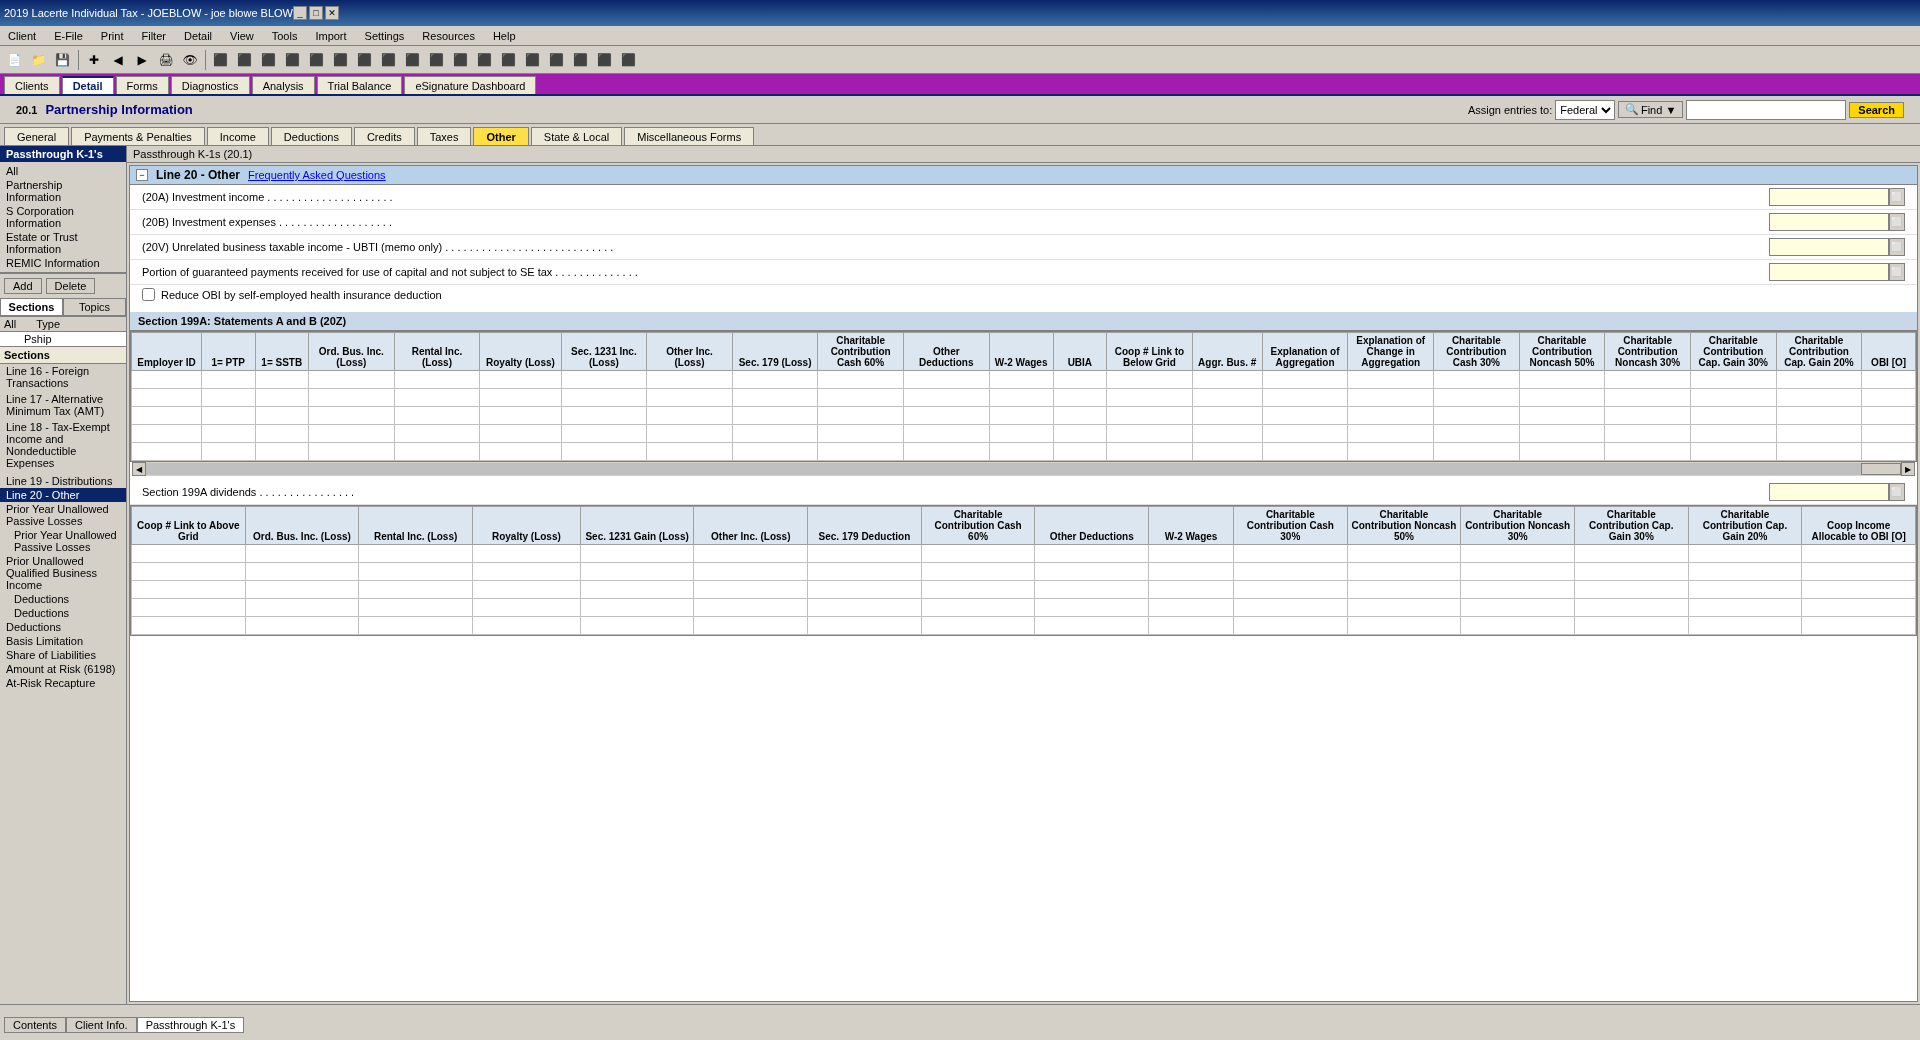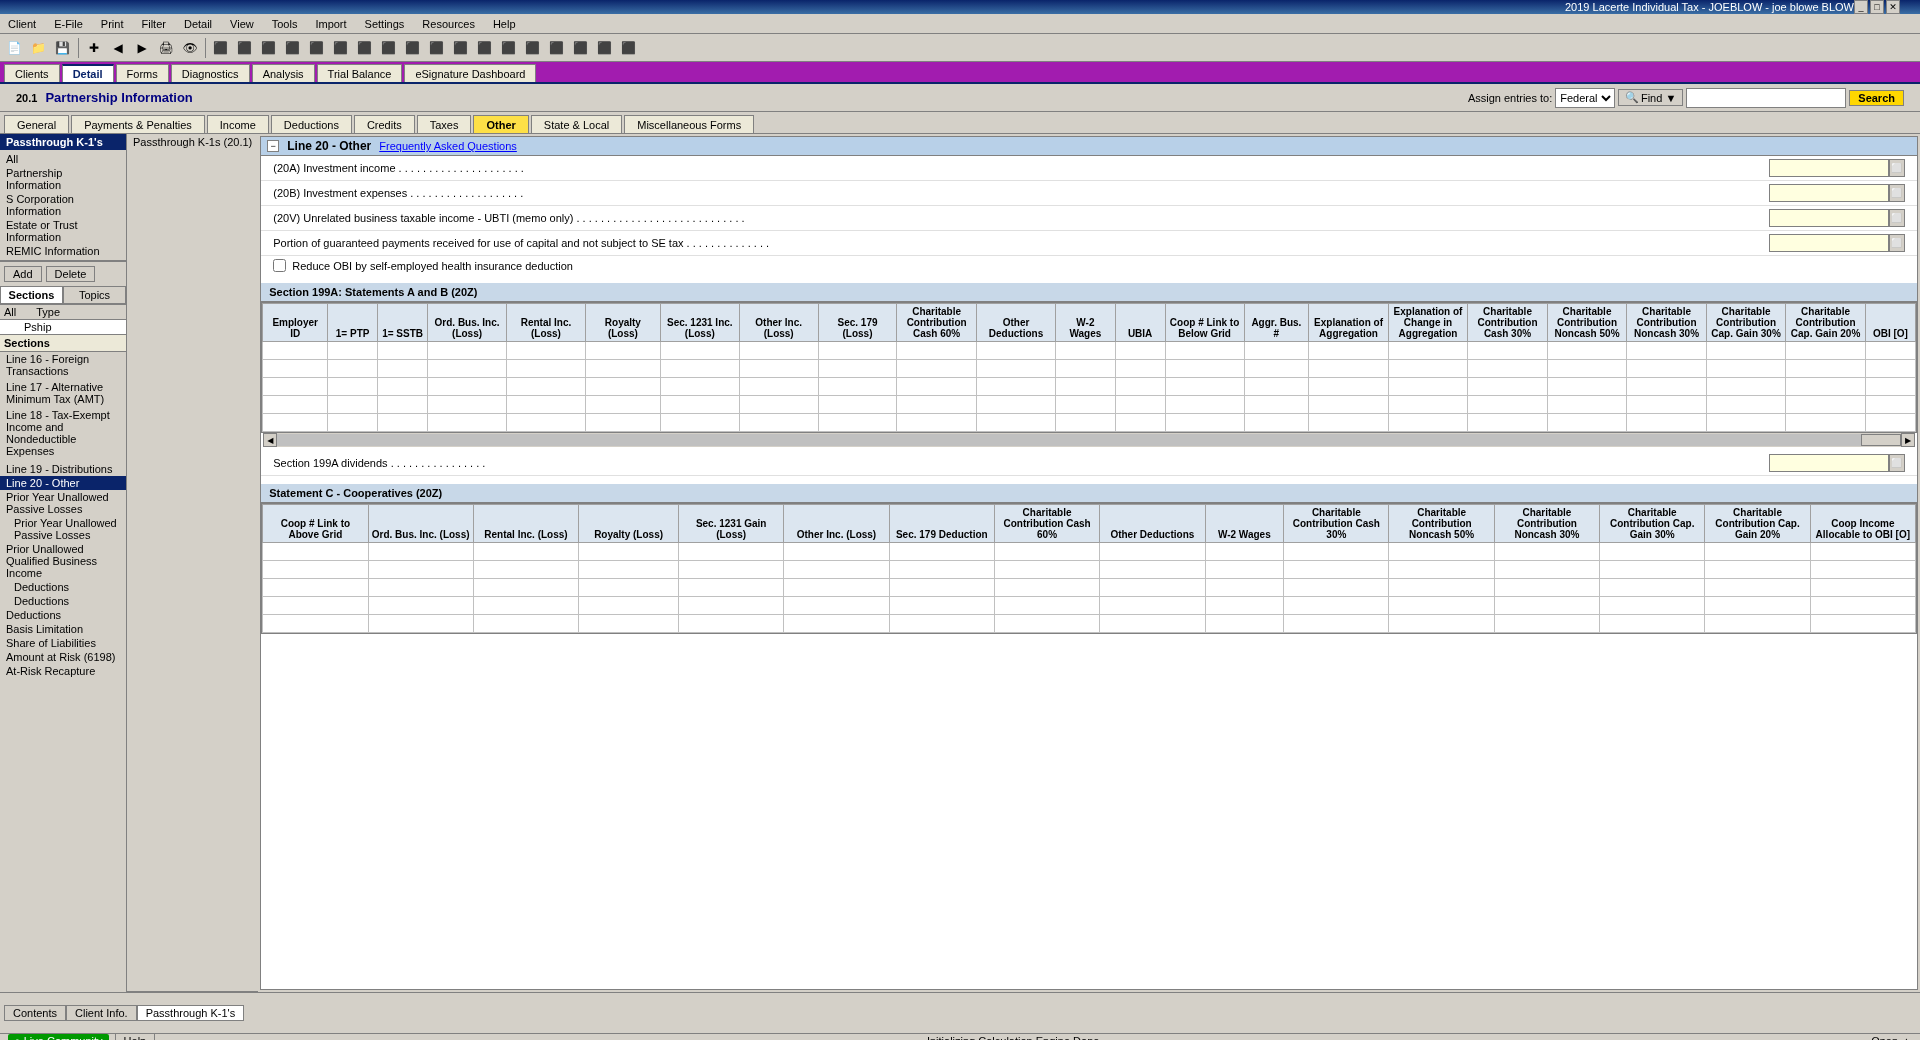--- a/index.html
+++ b/index.html
@@ -2,25 +2,25 @@
 <html><head>
   <meta charset="utf-8">
   <style>
     * { box-sizing: border-box; margin: 0; padding: 0; font-family: 'Segoe UI', Tahoma, Arial, sans-serif; font-size: 11px; }
     body { background: #d4d0c8; overflow: hidden; width: 1920px; height: 1040px; }
     
     
     .title-bar {
       background: linear-gradient(to bottom, #0a246a, #3a6ea5);
       color: white;
-      height: 14px;
+      height: 26px;
       display: flex;
       align-items: center;
-      justify-content: flex-end;
-      padding: 0 20px;
+      justify-content: flex-start;
+      padding: 0 4px;
       font-size: 11px;
     }
     .title-bar-buttons { display: flex; gap: 2px; }
     .title-btn {
       width: 14px; height: 14px;
       background: #d4d0c8;
       border: 1px solid #808080;
       display: flex; align-items: center; justify-content: center;
       font-size: 9px; cursor: pointer; color: black;
     }
@@ -172,21 +172,21 @@
       flex: 1;
       overflow-y: auto;
     }
     
     
     .content-area {
       flex: 1;
       background: #d4d0c8;
       overflow: hidden;
       display: flex;
-      flex-direction: row;
+      flex-direction: column;
     }
     
     
     .breadcrumb-bar {
       background: #d4d0c8;
       padding: 2px 6px;
       font-size: 11px;
       border-bottom: 1px solid #808080;
     }
     
@@ -753,23 +753,20 @@
         </div>
         <div class="scroll-arrow">▶</div>
       </div>
 
       <div class="form-row">
         <span class="form-label">Section 199A dividends . . . . . . . . . . . . . . . .</span>
         <input type="text" class="form-input" style="">
         <div class="input-btn">⬜</div>
       </div>
 
-      <div class="section-subtitle">
-        <span>Statement C - Cooperatives (20Z)</span>
-      </div>
 
       <div class="grid-container" style="margin: 0; max-height: 160px; overflow: auto;">
         <table class="data-grid">
           <thead>
             <tr>
               <th>Coop # Link to Above Grid</th>
               <th>Ord. Bus. Inc. (Loss)</th>
               <th>Rental Inc. (Loss)</th>
               <th>Royalty (Loss)</th>
               <th>Sec. 1231 Gain (Loss)</th>

